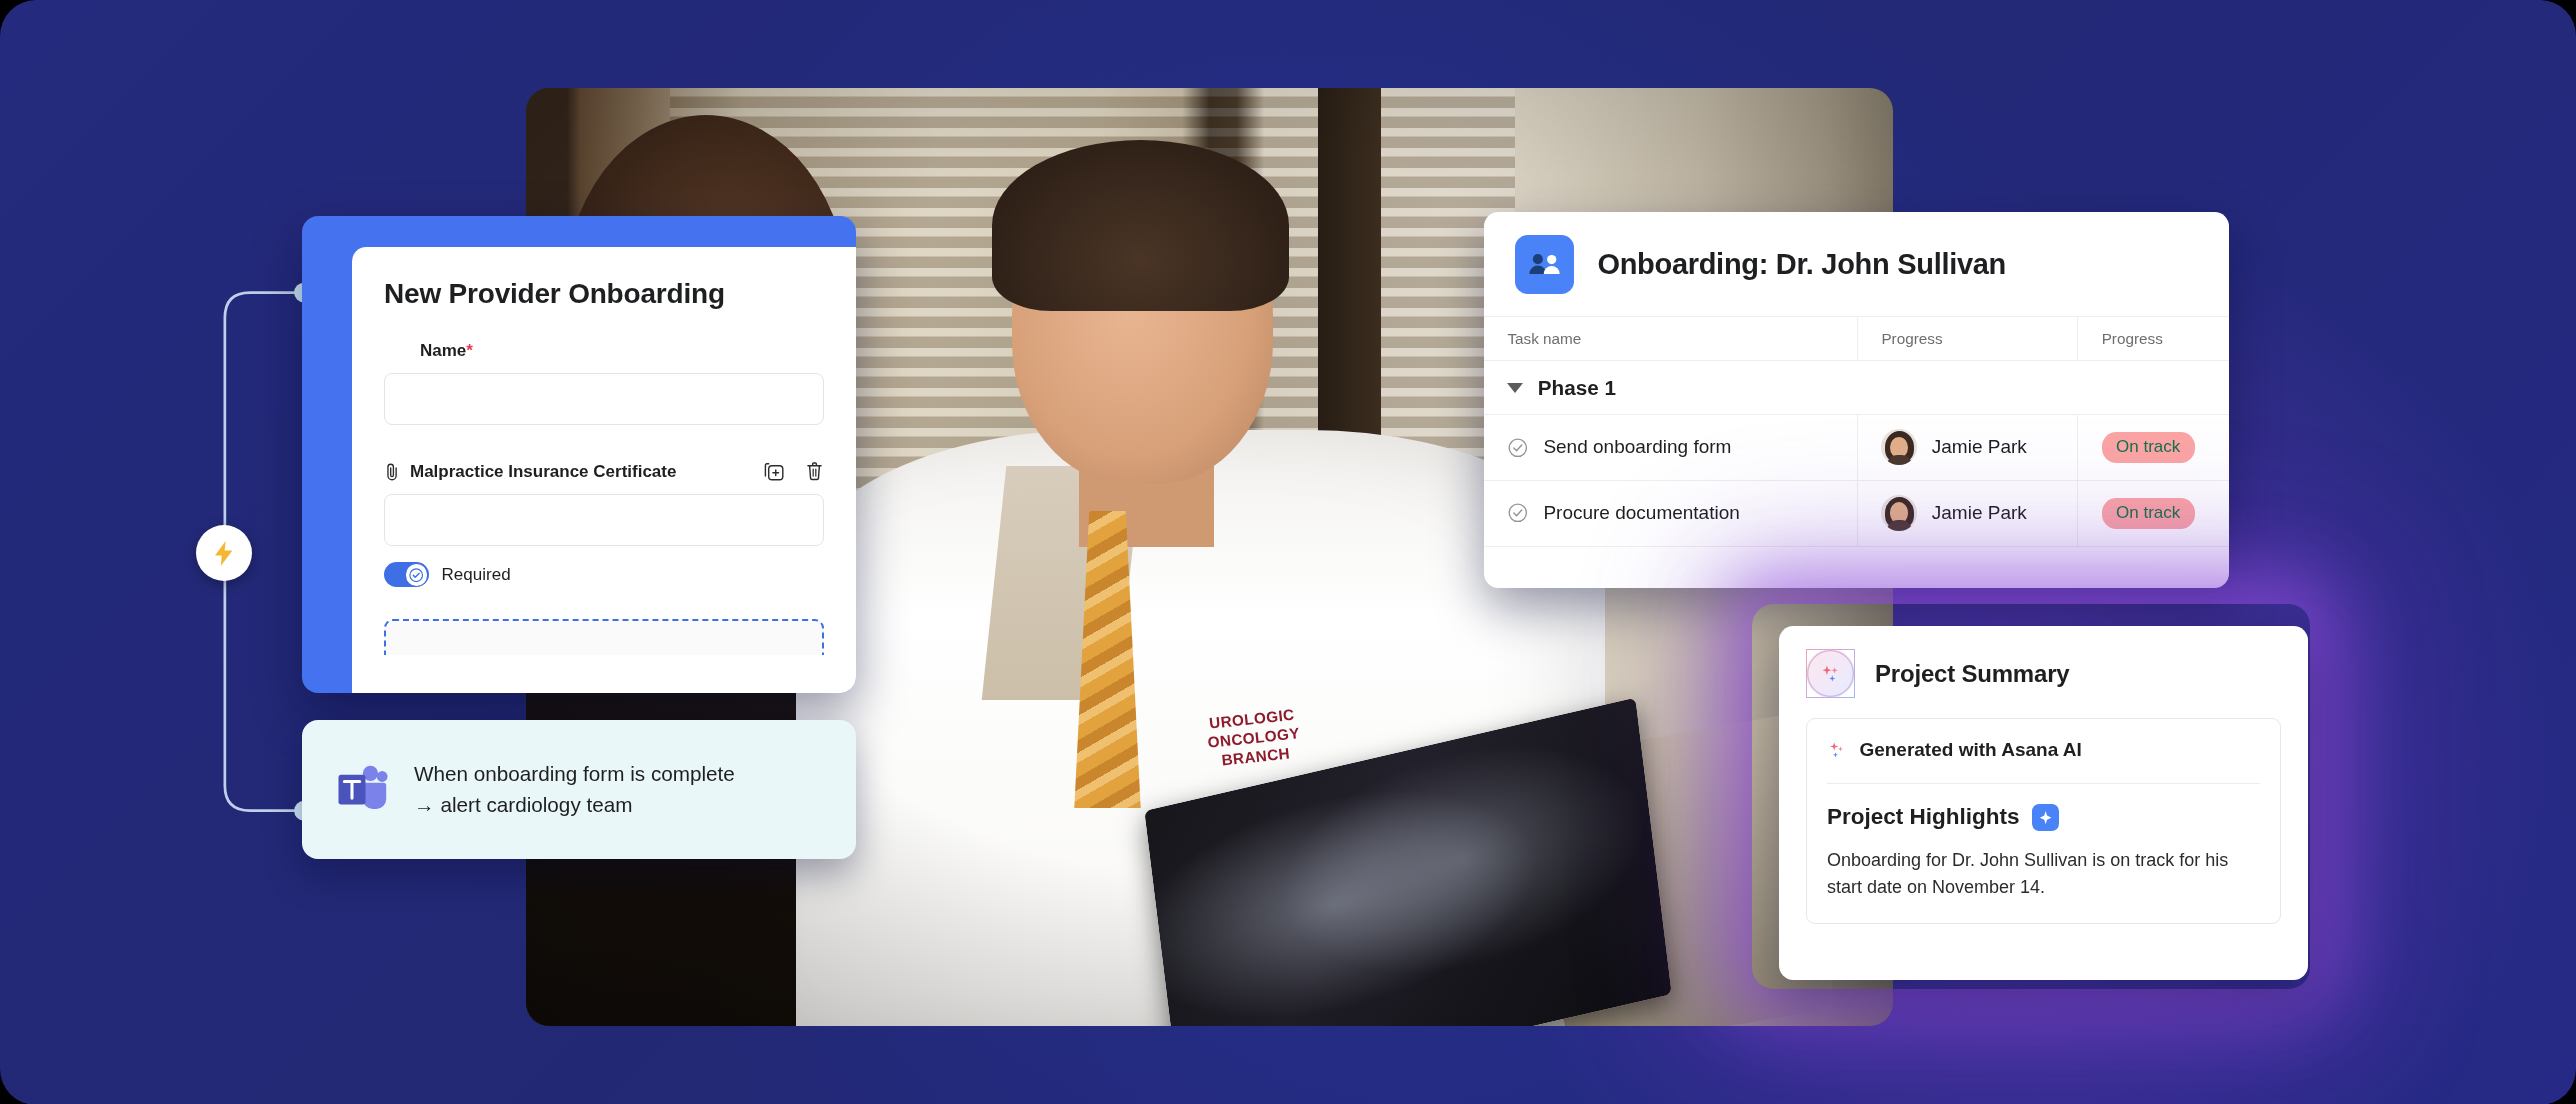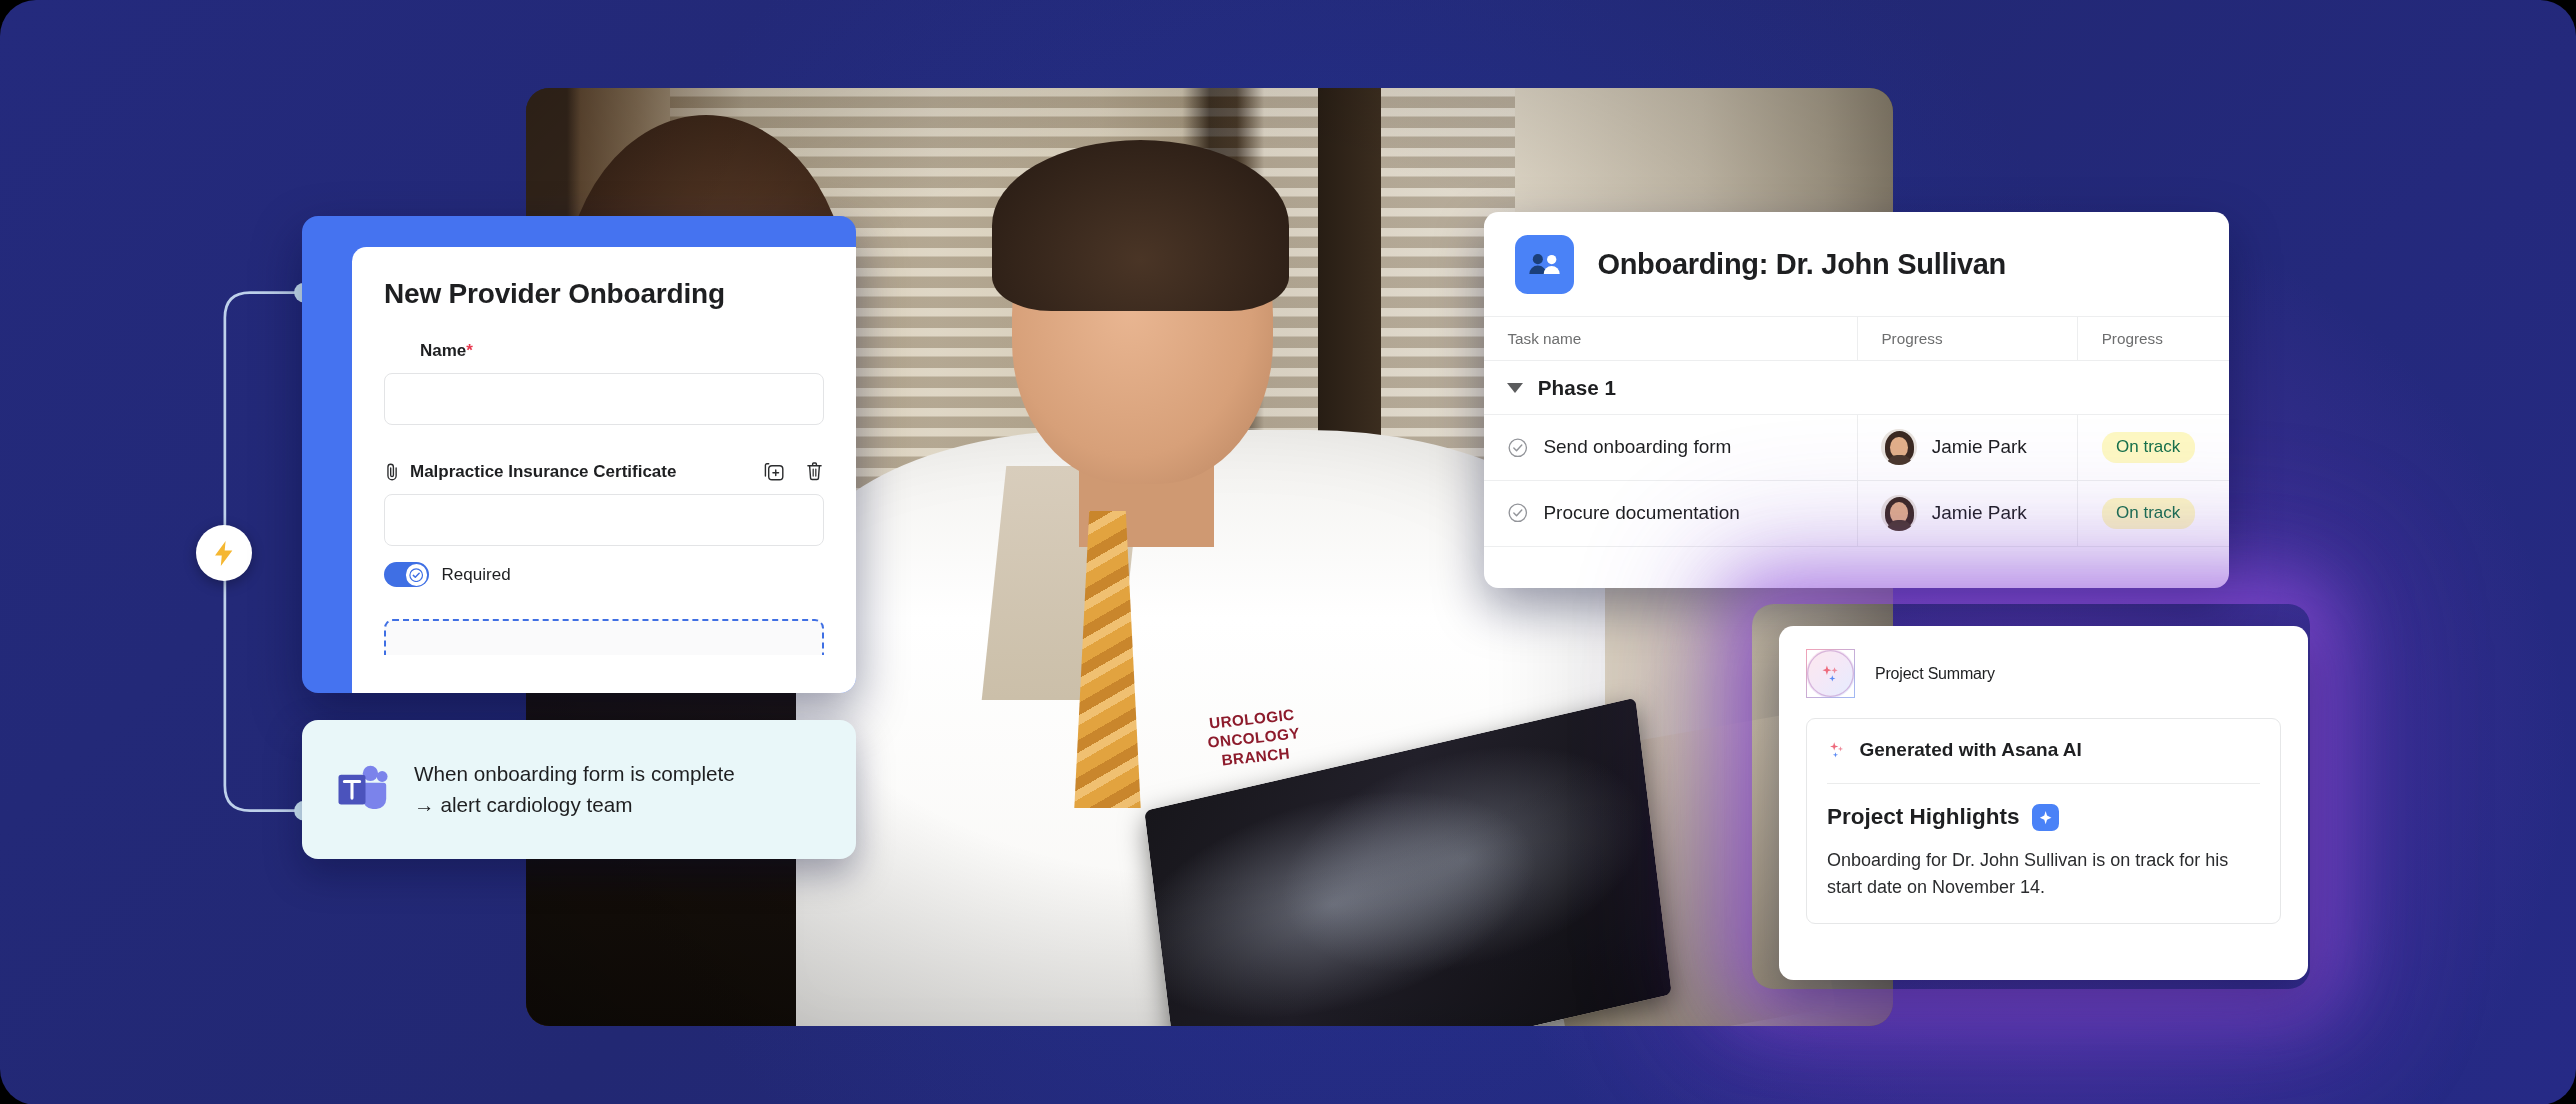--- a/index.html
+++ b/index.html
@@ -230,21 +230,21 @@
   .assignee-cell { display:flex; align-items:center; gap:14.4px; }
   .avatar {
     width:36px; height:36px; border-radius:50%; flex:none; overflow:hidden;
     background:#e9e4de; position:relative;
   }
   .avatar .av-hair{position:absolute;left:3.6px;top:1.8px;width:29px;height:32px;border-radius:50% 50% 42% 42%;background:#3b2a21;}
   .avatar .av-face{position:absolute;left:9px;top:7.2px;width:18px;height:21.6px;border-radius:50%;background:#e2b089;}
   .avatar .av-body{position:absolute;left:5.4px;bottom:0;width:25px;height:10.8px;border-radius:10.8px 10.8px 0 0;background:#4a382c;}
   .badge-ontrack {
     display:inline-block; padding:5.4px 14.4px; border-radius:14.4px;
-    background:#fef9c3; color:#16714a; font-size:17px; white-space:nowrap;
+    background:#fca5a5; color:#16714a; font-size:17px; white-space:nowrap;
   }
 
   
   #summary-glow {
     position:absolute; left:1752px; top:604px; width:558px; height:385px;
     border-radius:21.6px;
     box-shadow:0 0 70px 27px rgba(150,80,225,.62), 0 0 126px 54px rgba(110,60,200,.30);
   }
   #summary-card {
     position:absolute; left:1779px; top:626px; width:529px; height:354px;
@@ -253,21 +253,21 @@
   }
   #summary-head { display:flex; align-items:center; gap:20px; margin-bottom:20px; }
   #summary-badge {
     width:49px; height:49px; border-radius:50%; flex:none;
     background: linear-gradient(135deg,#fde8ee 0%,#f4e8f7 48%,#e4ecff 100%);
     border:1.3px solid; border-image: linear-gradient(135deg,#f2a2b6,#9fb8f5) 1;
     border-radius:50%;
     display:flex; align-items:center; justify-content:center;
     box-shadow:inset 0 0 0 1.3px rgba(190,140,200,.55);
   }
-  #summary-title { font-size:16px; font-weight:400; color:#1e1f21; letter-spacing:-0.2px; }
+  #summary-title { font-size:24px; font-weight:700; color:#1e1f21; letter-spacing:-0.2px; }
   #summary-box { border:0.9px solid #e6e7e8; border-radius:9px; padding:20px 20px 21.6px 20px; }
   #generated-row { display:flex; align-items:center; gap:10.8px; font-size:19px; font-weight:700; color:#1e1f21; }
   #summary-divider { height:0.9px; background:#ebecec; margin:21.6px 0 20px 0; }
   #highlights-row { display:flex; align-items:center; gap:12.6px; margin-bottom:16px;text-align:center; }
   #highlights-title { font-size:22.5px; font-weight:700; color:#1e1f21; }
   #highlights-chip {
     width:27px; height:27px; border-radius:7.2px; background:#4a82f7;
     display:flex; align-items:center; justify-content:center; flex:none;
   }
   #highlights-text { font-size:18px; line-height:1.52; color:#2b2c2e; }

